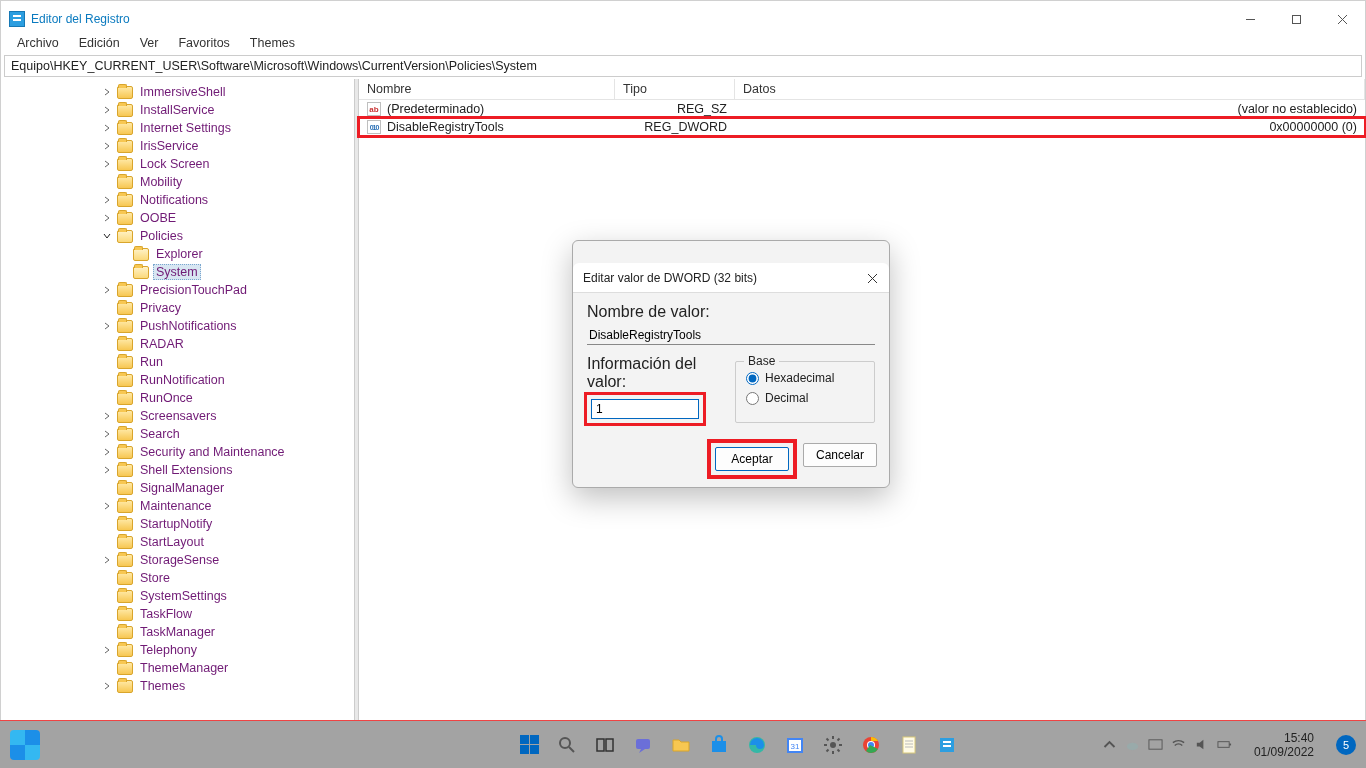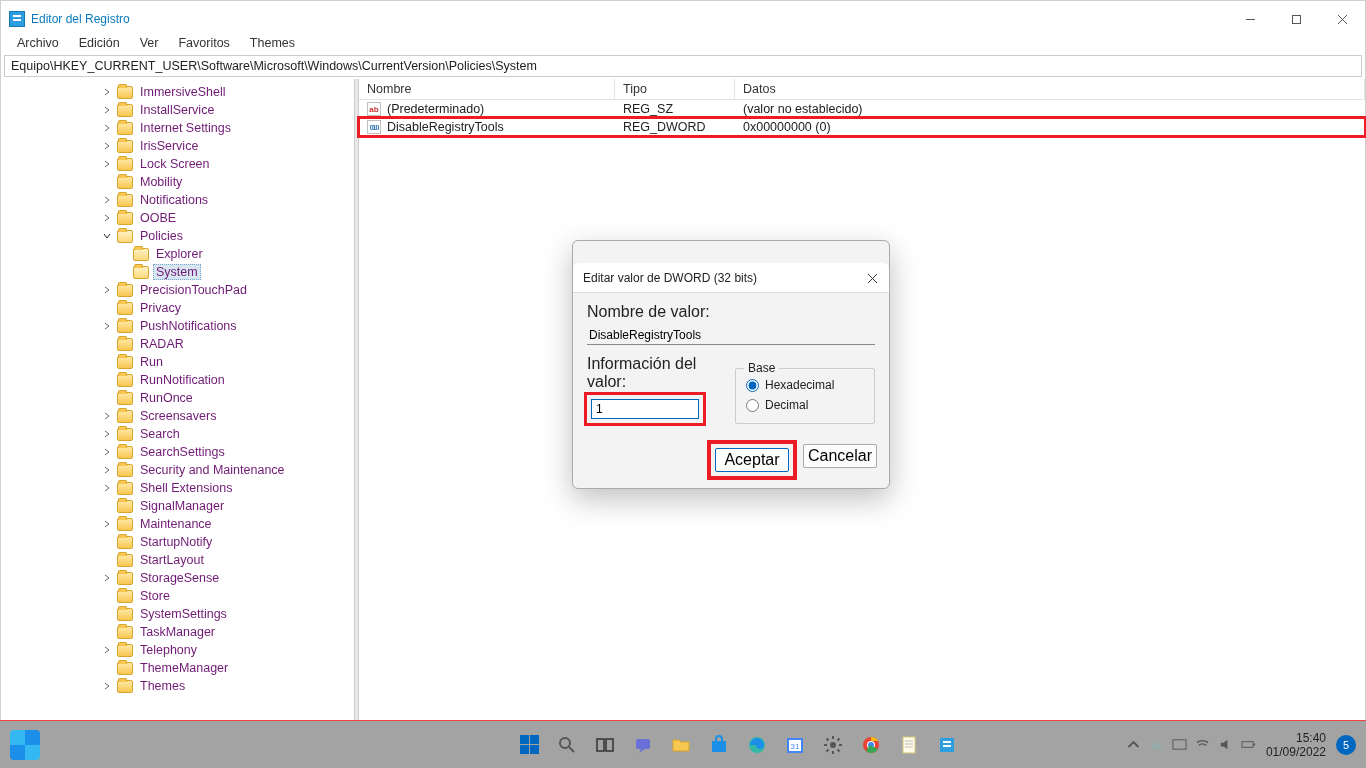--- a/index.html
+++ b/index.html
@@ -83,21 +83,21 @@
   .list-header {
     height: 21px; display:flex; align-items:center; font-size:12.5px; color:#333;
     border-bottom: 1px solid #e4e4e4;
   }
   .list-header .col {
     padding: 0 8px; border-right:1px solid #e4e4e4; height:100%; display:flex; align-items:center;
   }
   .col-name { width: 256px; }
   .col-type { width: 120px; }
   .col-data { flex:1; }
-  .list-body { font-size:12.5px; color:#222; }
+  .list-body { font-size:12.5px; color:#222;text-align:right; }
   .list-row {
     display:flex; align-items:center; height:18px;
   }
   .list-row .cell { padding: 0 8px; }
   .list-row .cell.col-name { display:flex; align-items:center; }
   .val-icon {
     width:14px; height:14px; border:1px solid #bfbfbf; margin-right:6px; background:#fff;
     display:flex; align-items:center; justify-content:center;
   }
   .val-icon.ab { color:#c83232; font-size:8px; font-weight:bold; }
@@ -124,39 +124,39 @@
     width: 100%; height:20px; border:none; border-bottom:1px solid #888; background:transparent;
     font-size:12px; padding: 0 2px; margin-bottom:10px;
   }
   .dlg-row { display:flex; gap:18px; }
   .val-group { flex: 0 0 130px; }
   .val-input {
     width: 108px; height:20px; border:1px solid #0067c0; font-size:12px; padding:0 4px;
     outline:none; background:#fff;
   }
   .val-input-wrap { display:inline-block; padding:4px; outline:3px solid #ed1c24; }
-  .base-group { flex:1; border:1px solid #ccc; border-radius:2px; padding:6px 10px 8px 10px; position:relative; margin-top:13px;}
+  .base-group { flex:1; border:1px solid #ccc; border-radius:2px; padding:6px 10px 8px 10px; position:relative; margin-top:6px;}
   .base-group .legend { position:absolute; top:-8px; left:8px; background:#f3f3f3; padding:0 4px; font-size:12px; }
   .radio-row { display:flex; align-items:center; font-size:12px; height:20px; }
   .radio-row input { margin-right:6px; accent-color:#0067c0; }
   .dlg-buttons { display:flex; justify-content:flex-end; gap:10px; padding: 6px 12px 12px 12px; }
   .btn {
-    min-width:74px; height:24px; border:1px solid #aaa; background:#fdfdfd; font-size:16px;
+    min-width:74px; height:24px; border:1px solid #aaa; background:#fdfdfd; font-size:12px;
     border-radius:2px; cursor:pointer;
   }
   .btn.primary { border:1px solid #0067c0; }
   .btn-wrap-red { padding:4px; outline:4px solid #ed1c24; display:inline-block; }
   
   .taskbar {
     position:absolute; left:0; top:720px; width:1366px; height:48px; background:#a3a3a3;
     border-top:1px solid #ef4444; display:flex; align-items:center;
   }
   .taskbar .left { flex:0 0 410px; display:flex; align-items:center; padding-left:10px; }
   .taskbar .center { flex:1; display:flex; align-items:center; justify-content:center; gap:10px; }
-  .taskbar .right { flex:0 0 300px; display:flex; align-items:center; justify-content:flex-end; gap:10px; padding-right:10px; font-size:12px; color:#222;}
+  .taskbar .right { flex:0 0 300px; display:flex; align-items:center; justify-content:flex-end; gap:22px; padding-right:10px; font-size:12px; color:#222;}
   .tb-icon {
     width:28px; height:28px; border-radius:4px; display:flex; align-items:center; justify-content:center;
     cursor:pointer;
   }
   .tb-icon svg { width:20px; height:20px; }
   .widgets-icon {
     width:30px; height:30px; background: conic-gradient(#1c8fe8 0 25%, #34b8f1 0 50%, #1c8fe8 0 75%, #34b8f1 0 100%);
     border-radius:4px; margin-right:auto;
   }
   .clock { text-align:right; line-height:14px; }
@@ -397,29 +397,20 @@
             <span class="folder-icon"></span>
             <span class="tree-label">Search</span>
           </div>
           <div class="tree-row">
             <span class="chev">
               <svg viewBox="0 0 8 8">
                 <path d="M2 1 L6 4 L2 7" stroke="#666" fill="none" stroke-width="1"></path>
               </svg>
             </span>
             <span class="folder-icon"></span>
-            <span class="tree-label">SearchSettings</span>
-          </div>
-          <div class="tree-row">
-            <span class="chev">
-              <svg viewBox="0 0 8 8">
-                <path d="M2 1 L6 4 L2 7" stroke="#666" fill="none" stroke-width="1"></path>
-              </svg>
-            </span>
-            <span class="folder-icon"></span>
             <span class="tree-label">Security and Maintenance</span>
           </div>
           <div class="tree-row">
             <span class="chev">
               <svg viewBox="0 0 8 8">
                 <path d="M2 1 L6 4 L2 7" stroke="#666" fill="none" stroke-width="1"></path>
               </svg>
             </span>
             <span class="folder-icon"></span>
             <span class="tree-label">Shell Extensions</span>
@@ -479,20 +470,29 @@
             <span class="tree-label">Store</span>
           </div>
           <div class="tree-row">
             <span class="chev placeholder">
               <svg viewBox="0 0 8 8">
                 <path d="M2 1 L6 4 L2 7" stroke="#666" fill="none" stroke-width="1"></path>
               </svg>
             </span>
             <span class="folder-icon"></span>
             <span class="tree-label">SystemSettings</span>
+          </div>
+          <div class="tree-row">
+            <span class="chev placeholder">
+              <svg viewBox="0 0 8 8">
+                <path d="M2 1 L6 4 L2 7" stroke="#666" fill="none" stroke-width="1"></path>
+              </svg>
+            </span>
+            <span class="folder-icon"></span>
+            <span class="tree-label">TaskFlow</span>
           </div>
           <div class="tree-row">
             <span class="chev placeholder">
               <svg viewBox="0 0 8 8">
                 <path d="M2 1 L6 4 L2 7" stroke="#666" fill="none" stroke-width="1"></path>
               </svg>
             </span>
             <span class="folder-icon"></span>
             <span class="tree-label">TaskManager</span>
           </div>

